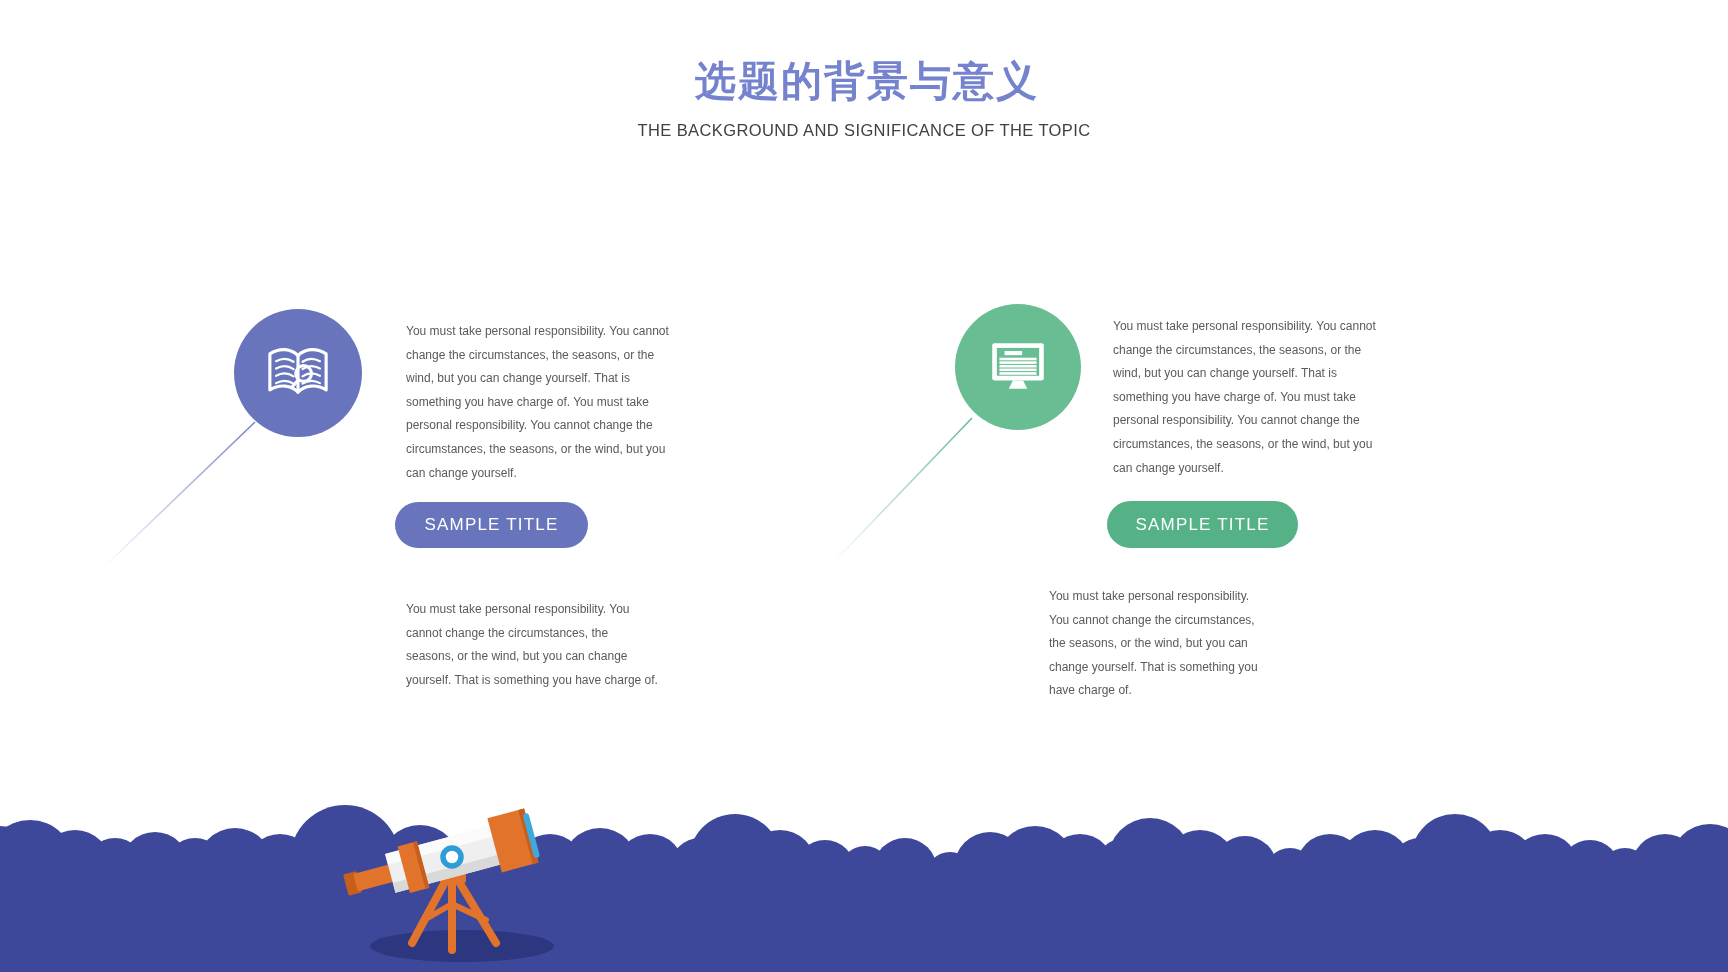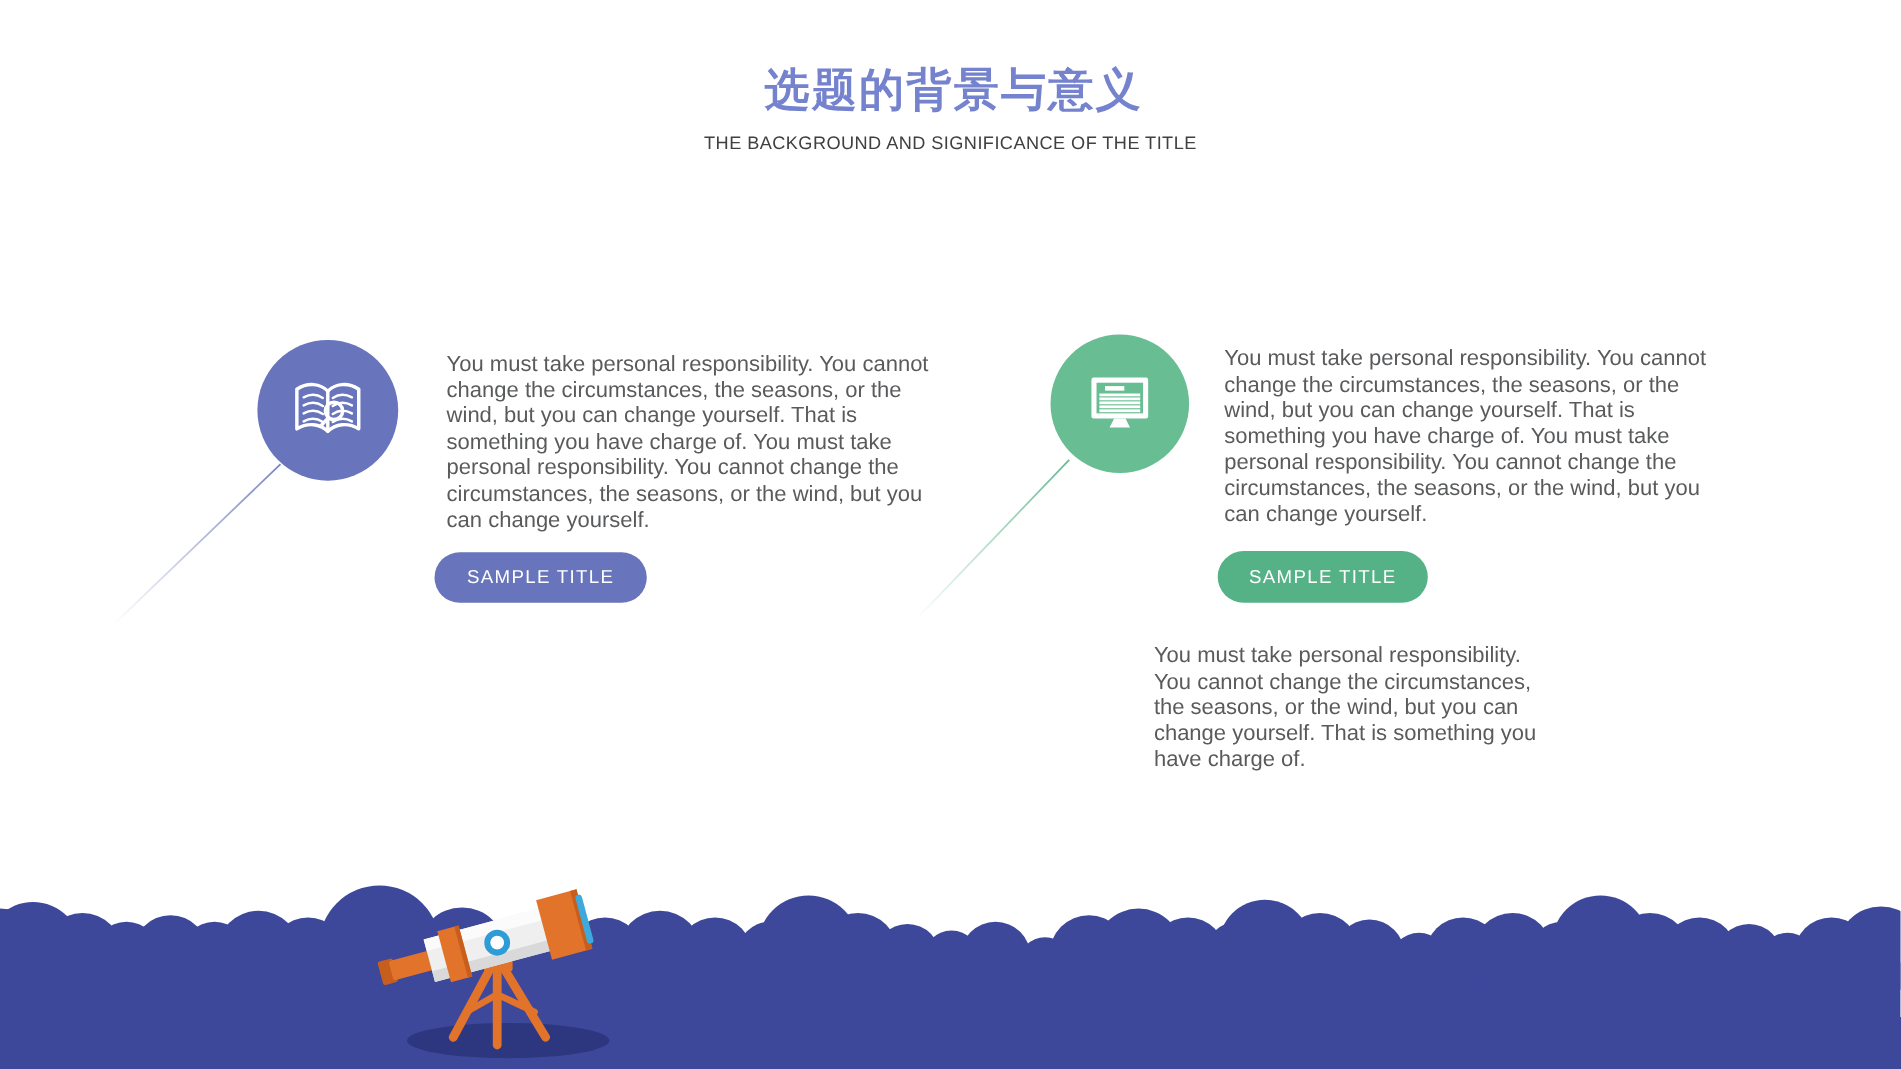--- a/index.html
+++ b/index.html
@@ -9,21 +9,21 @@
   }
   .title-zh{
     position:absolute;top:54px;left:3px;width:100%;text-align:center;
     font-size:41px;font-weight:700;color:#7583CE;letter-spacing:2px;
   }
   .title-en{
     position:absolute;top:121px;left:0;width:100%;text-align:center;
     font-size:16.5px;color:#404040;letter-spacing:0.4px;
   }
   .para{
-    position:absolute;font-size:20px;line-height:23.6px;color:#595A5C;
+    position:absolute;font-size:12px;line-height:23.6px;color:#595A5C;
     white-space:pre-line;
   }
   .pill{
     position:absolute;border:none;border-radius:24px;color:#ffffff;
     font-family:inherit;font-size:17px;letter-spacing:1.2px;text-align:right;
     display:flex;align-items:center;justify-content:center;cursor:pointer;padding:0;
   }
   .pill.purple{background:#6874BB;}
   .pill.green{background:#55B287;}
   .icon-circle{
@@ -33,21 +33,21 @@
   .icon-circle.green{background:#69BD92;left:955px;top:304px;width:126px;height:126px;}
   .connector{position:absolute;pointer-events:none;}
   .bottom-art{position:absolute;left:0;top:780px;width:1728px;height:192px;}
 </style>
 </head>
 <body>
 
 <div class="slide">
 
   <div class="title-zh">选题的背景与意义</div>
-  <div class="title-en">THE BACKGROUND AND SIGNIFICANCE OF THE TITLE</div>
+  <div class="title-en">THE BACKGROUND AND SIGNIFICANCE OF THE TOPIC</div>
 
   <svg class="connector" style="left:95px;top:412px;" width="170" height="165" viewBox="0 0 170 165">
     <defs>
       <linearGradient id="lineGradPurple" x1="1" y1="0" x2="0" y2="1">
         <stop offset="0" stop-color="#6874BB" stop-opacity="0.9"></stop>
         <stop offset="1" stop-color="#6874BB" stop-opacity="0"></stop>
       </linearGradient>
     </defs>
     <path d="M160 10 L8 156" stroke="url(#lineGradPurple)" stroke-width="1.6" fill="none"></path>
   </svg>
@@ -84,20 +84,24 @@
   <div class="para" style="left:406px;top:320px;width:445px;">You must take personal responsibility. You cannot
 change the circumstances, the seasons, or the
 wind, but you can change yourself. That is
 something you have charge of. You must take
 personal responsibility. You cannot change the
 circumstances, the seasons, or the wind, but you
 can change yourself.</div>
 
   <button class="pill purple" style="left:395px;top:502px;width:193px;height:46px;">SAMPLE TITLE</button>
 
+  <div class="para" style="left:406px;top:598px;width:445px;">You must take personal responsibility. You
+cannot change the circumstances, the
+seasons, or the wind, but you can change
+yourself. That is something you have charge of.</div>
 
   <div class="icon-circle green">
     <svg width="66" height="66" viewBox="0 0 64 64">
       <rect x="7" y="9" width="50" height="36" rx="2" fill="#ffffff"></rect>
       <rect x="11.5" y="13.5" width="41" height="27" fill="#69BD92"></rect>
       <rect x="19" y="16.5" width="17" height="4" fill="#ffffff"></rect>
       <rect x="14" y="23" width="36" height="2.5" fill="#ffffff"></rect>
       <rect x="14" y="26.5" width="36" height="2.5" fill="#ffffff"></rect>
       <rect x="14" y="30" width="36" height="2.5" fill="#ffffff"></rect>
       <rect x="14" y="33.5" width="36" height="2.5" fill="#ffffff"></rect>

